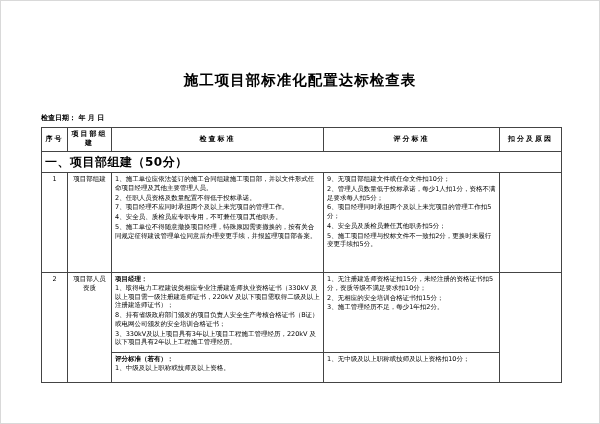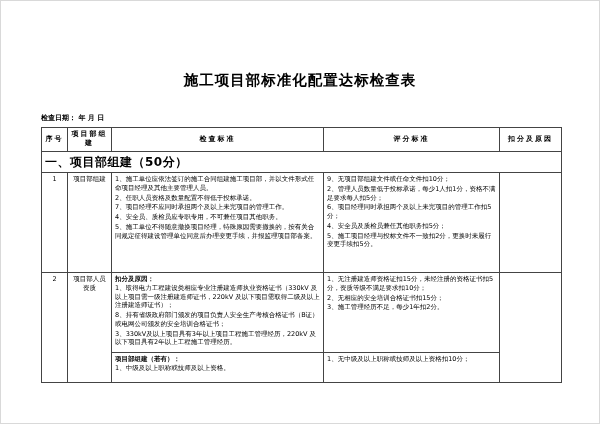--- a/index.html
+++ b/index.html
@@ -123,36 +123,36 @@
         <div class="score-item">4、安全员及质检员兼任其他职务扣5分；</div>
         <div class="score-item">5、施工项目经理与投标文件不一致扣2分，更换时未履行变更手续扣5分。</div>
       </td>
       <td></td>
     </tr>
 
     <tr class="row2a">
       <td class="center-cell" rowspan="2">2</td>
       <td class="center-cell" rowspan="2">项目部人员资质</td>
       <td>
-        <div class="sub-title">扣分及原因：</div>
+        <div class="sub-title">项目经理：</div>
         <div class="std-item">1、取得电力工程建设类相应专业注册建造师执业资格证书（330kV 及以上项目需一级注册建造师证书，220kV 及以下项目需取得二级及以上注册建造师证书）；</div>
         <div class="std-item">8、持有省级政府部门颁发的项目负责人安全生产考核合格证书（B证）或电网公司颁发的安全培训合格证书；</div>
         <div class="std-item">3、330kV及以上项目具有3年以上项目工程施工管理经历，220kV 及以下项目具有2年以上工程施工管理经历。</div>
       </td>
       <td>
         <div class="score-item">1、无注册建造师资格证扣15分，未经注册的资格证书扣5分，资质等级不满足要求扣10分；</div>
         <div class="score-item">2、无相应的安全培训合格证书扣15分；</div>
         <div class="score-item">3、施工管理经历不足，每少1年扣2分。</div>
       </td>
       <td rowspan="2"></td>
     </tr>
 
     <tr class="row2b">
       <td>
-        <div class="sub-title">项目部组建（若有）：</div>
+        <div class="sub-title">评分标准（若有）：</div>
         <div class="std-item">1、中级及以上职称或技师及以上资格。</div>
       </td>
       <td>
         <div class="score-item">1、无中级及以上职称或技师及以上资格扣10分；</div>
       </td>
     </tr>
 
   </tbody>
     </table>
 </div>

